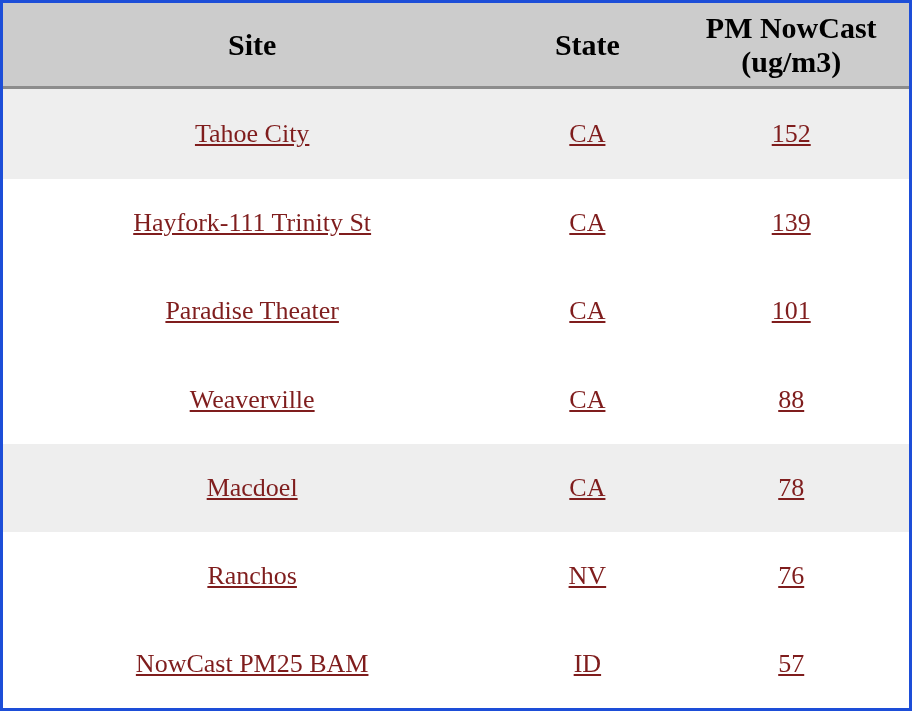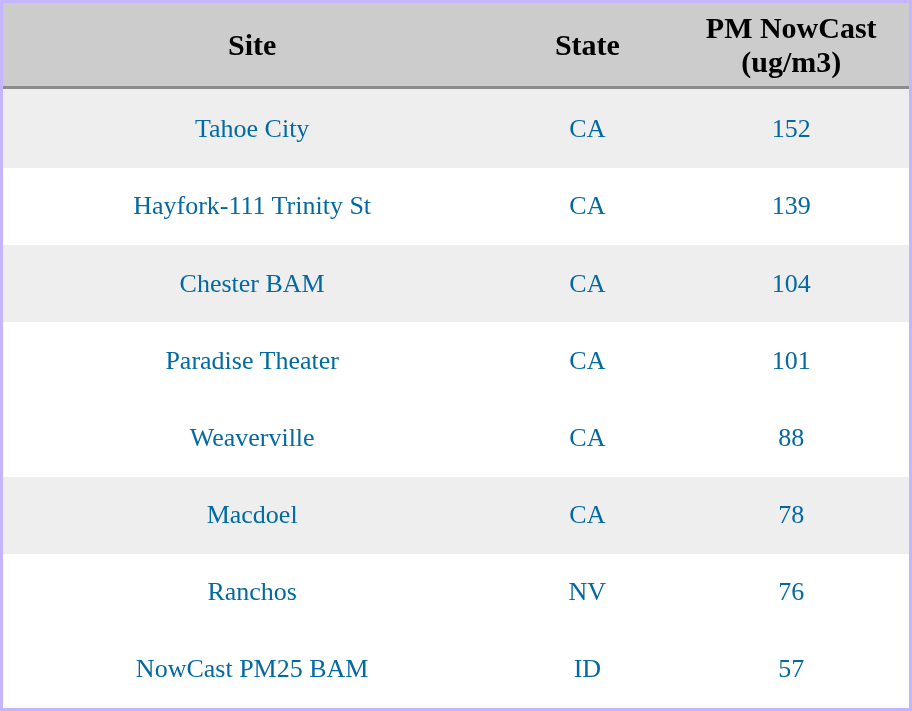--- a/index.html
+++ b/index.html
@@ -10,21 +10,21 @@
     width: 912px;
     height: 711px;
     background: #ffffff;
     font-family: "Liberation Serif", serif;
     overflow: hidden;
   }
   .table-frame {
     box-sizing: border-box;
     width: 912px;
     height: 711px;
-    border: 3px solid #c4b5fd;
+    border: 3px solid #1d4ed8;
     background: #ffffff;
   }
   table.aqi-table {
     border-collapse: collapse;
     width: 100%;
     height: 100%;
     table-layout: fixed;
   }
   thead tr {
     background: #cccccc;
@@ -36,25 +36,26 @@
     font-size: 30px;
     color: #000000;
     text-align: center;
     padding: 8px 6px;
     line-height: 1.12;
     vertical-align: middle;
   }
   tbody td {
     font-family: "Liberation Serif", serif;
     font-size: 26px;
-    color: #0369a1;
+    color: #7f1d1d;
     text-align: center;
     padding: 4px 6px;
     vertical-align: middle;
     border: none;
+    text-decoration: underline;
   }
   tbody tr.odd-row {
     background: #eeeeee;
   }
   tbody tr.even-row {
     background: #ffffff;
   }
   col.col-site { width: 55%; }
   col.col-state { width: 19%; }
   col.col-value { width: 26%; }
@@ -80,25 +81,20 @@
       <tr class="odd-row">
         <td>Tahoe City</td>
         <td>CA</td>
         <td>152</td>
       </tr>
       <tr class="even-row">
         <td>Hayfork-111 Trinity St</td>
         <td>CA</td>
         <td>139</td>
       </tr>
-      <tr class="odd-row">
-        <td>Chester BAM</td>
-        <td>CA</td>
-        <td>104</td>
-      </tr>
       <tr class="even-row">
         <td>Paradise Theater</td>
         <td>CA</td>
         <td>101</td>
       </tr>
       <tr class="even-row">
         <td>Weaverville</td>
         <td>CA</td>
         <td>88</td>
       </tr>

